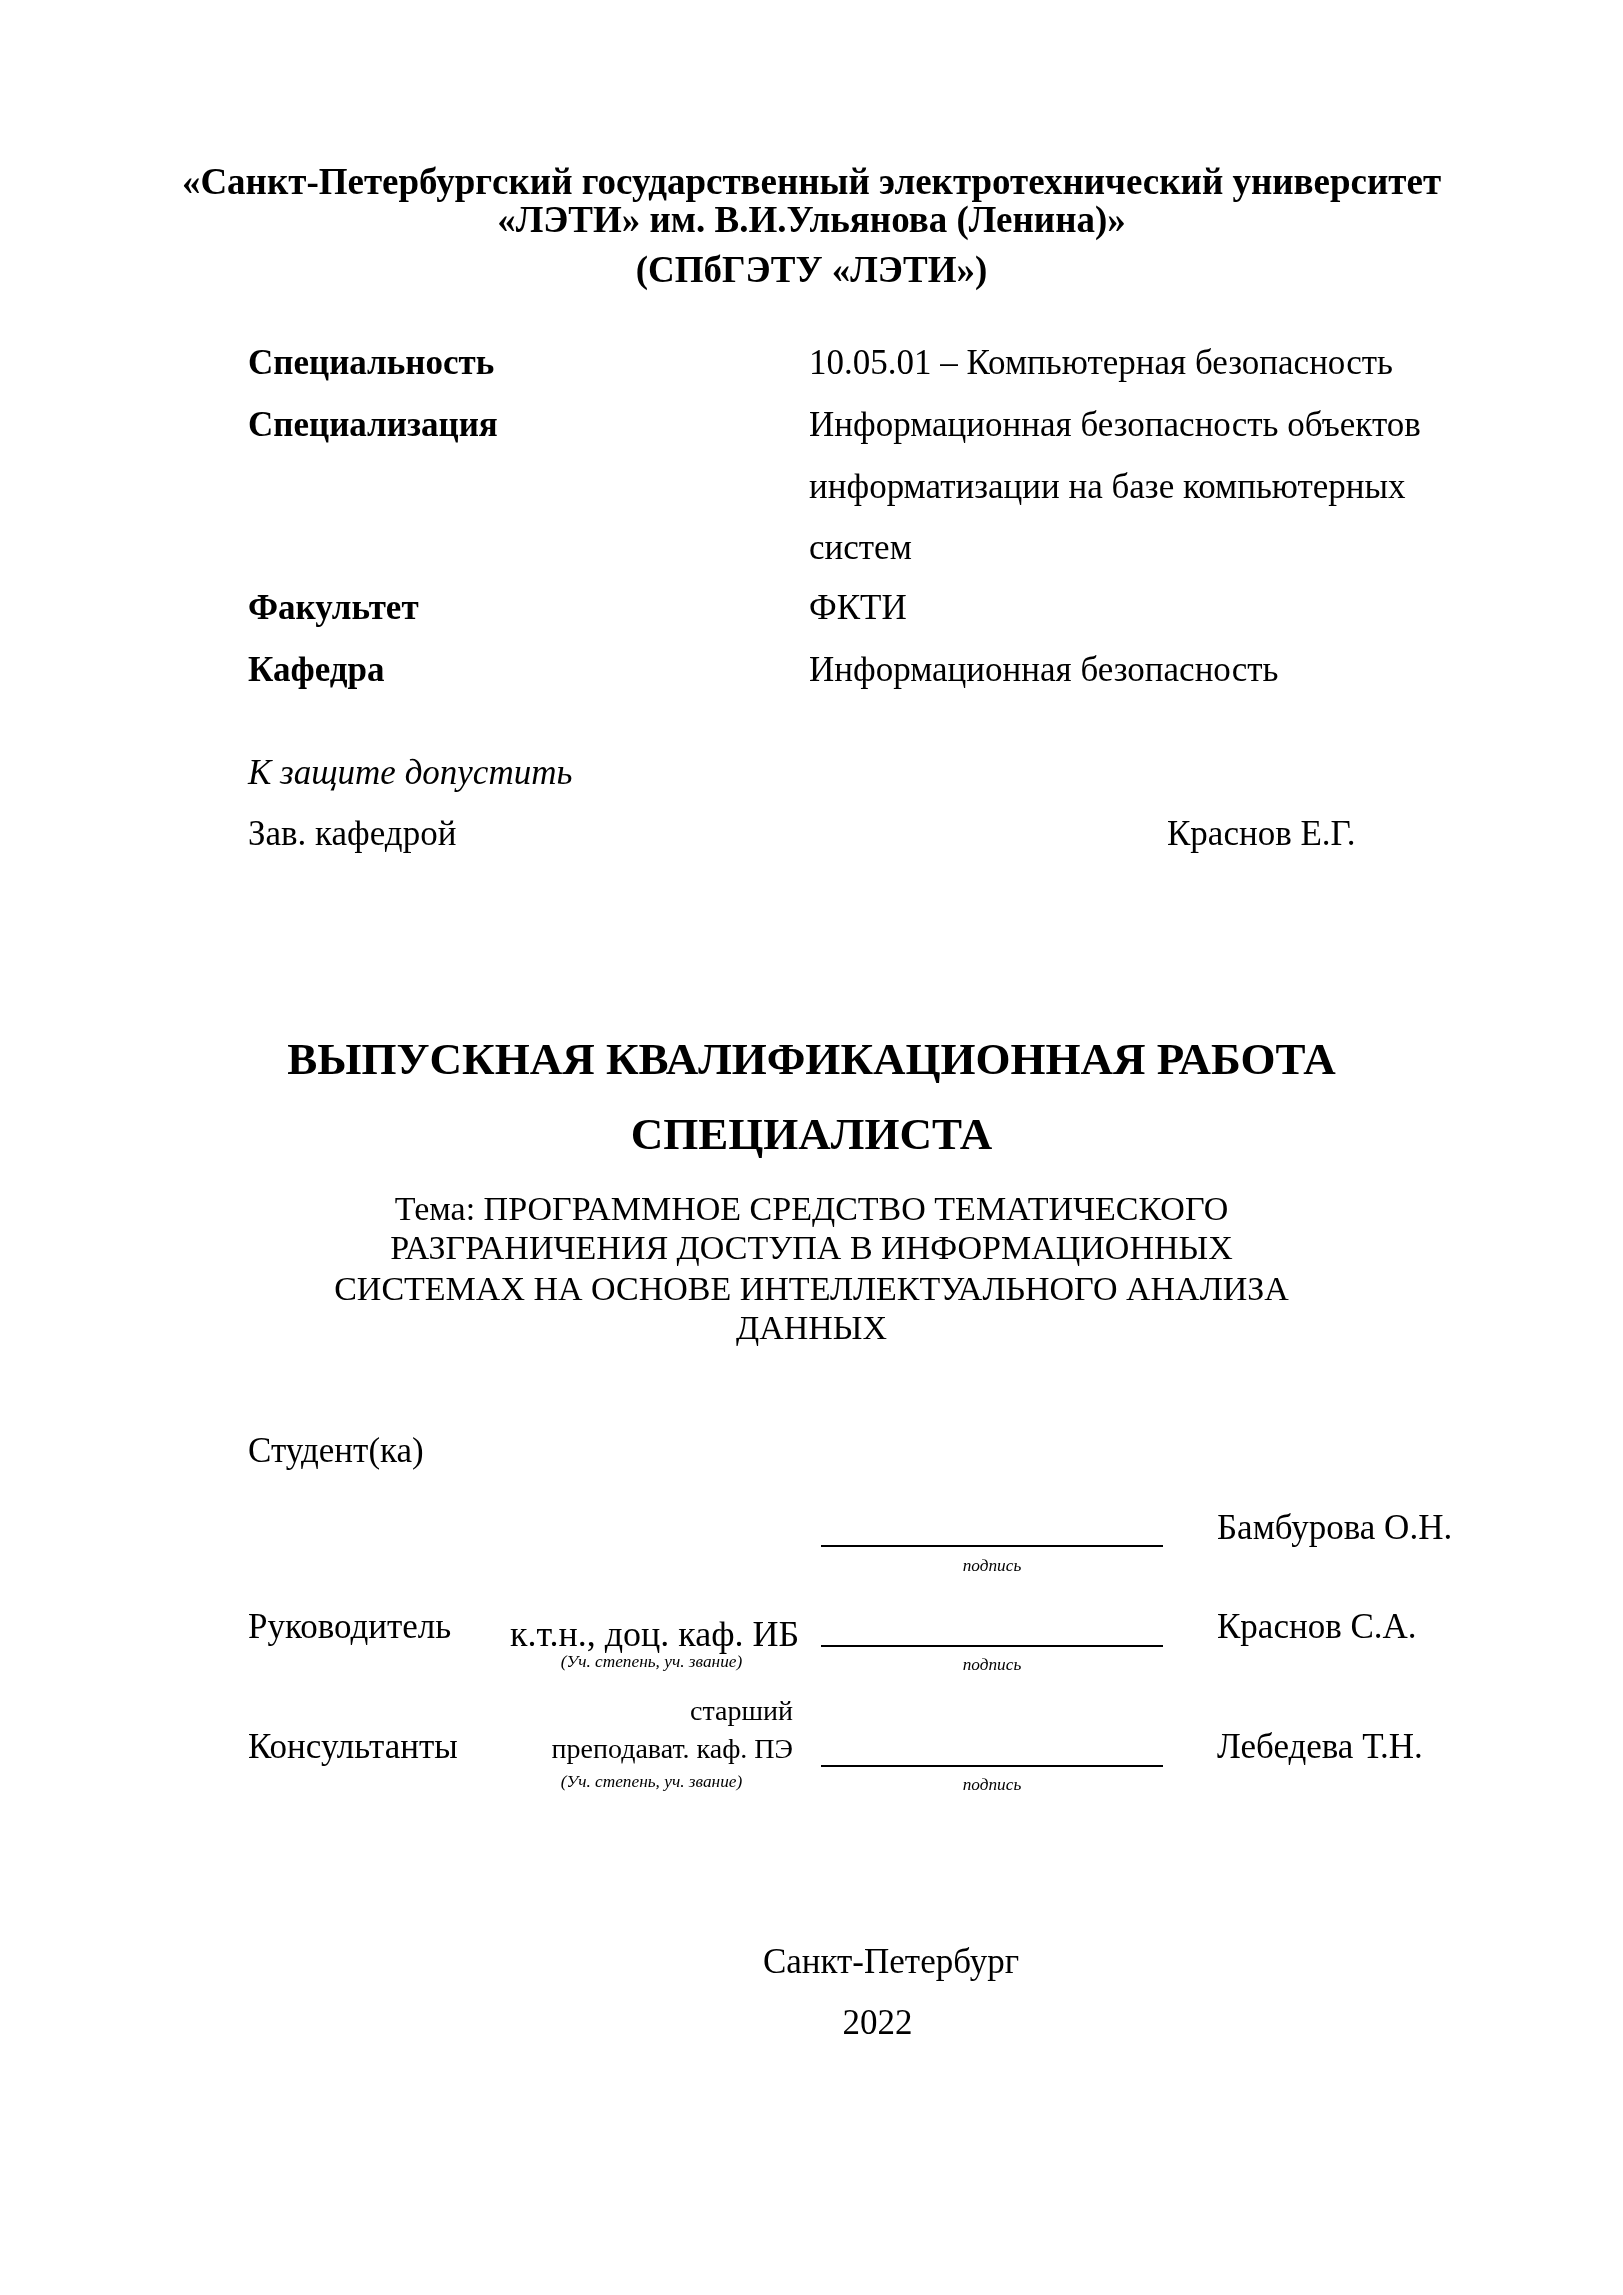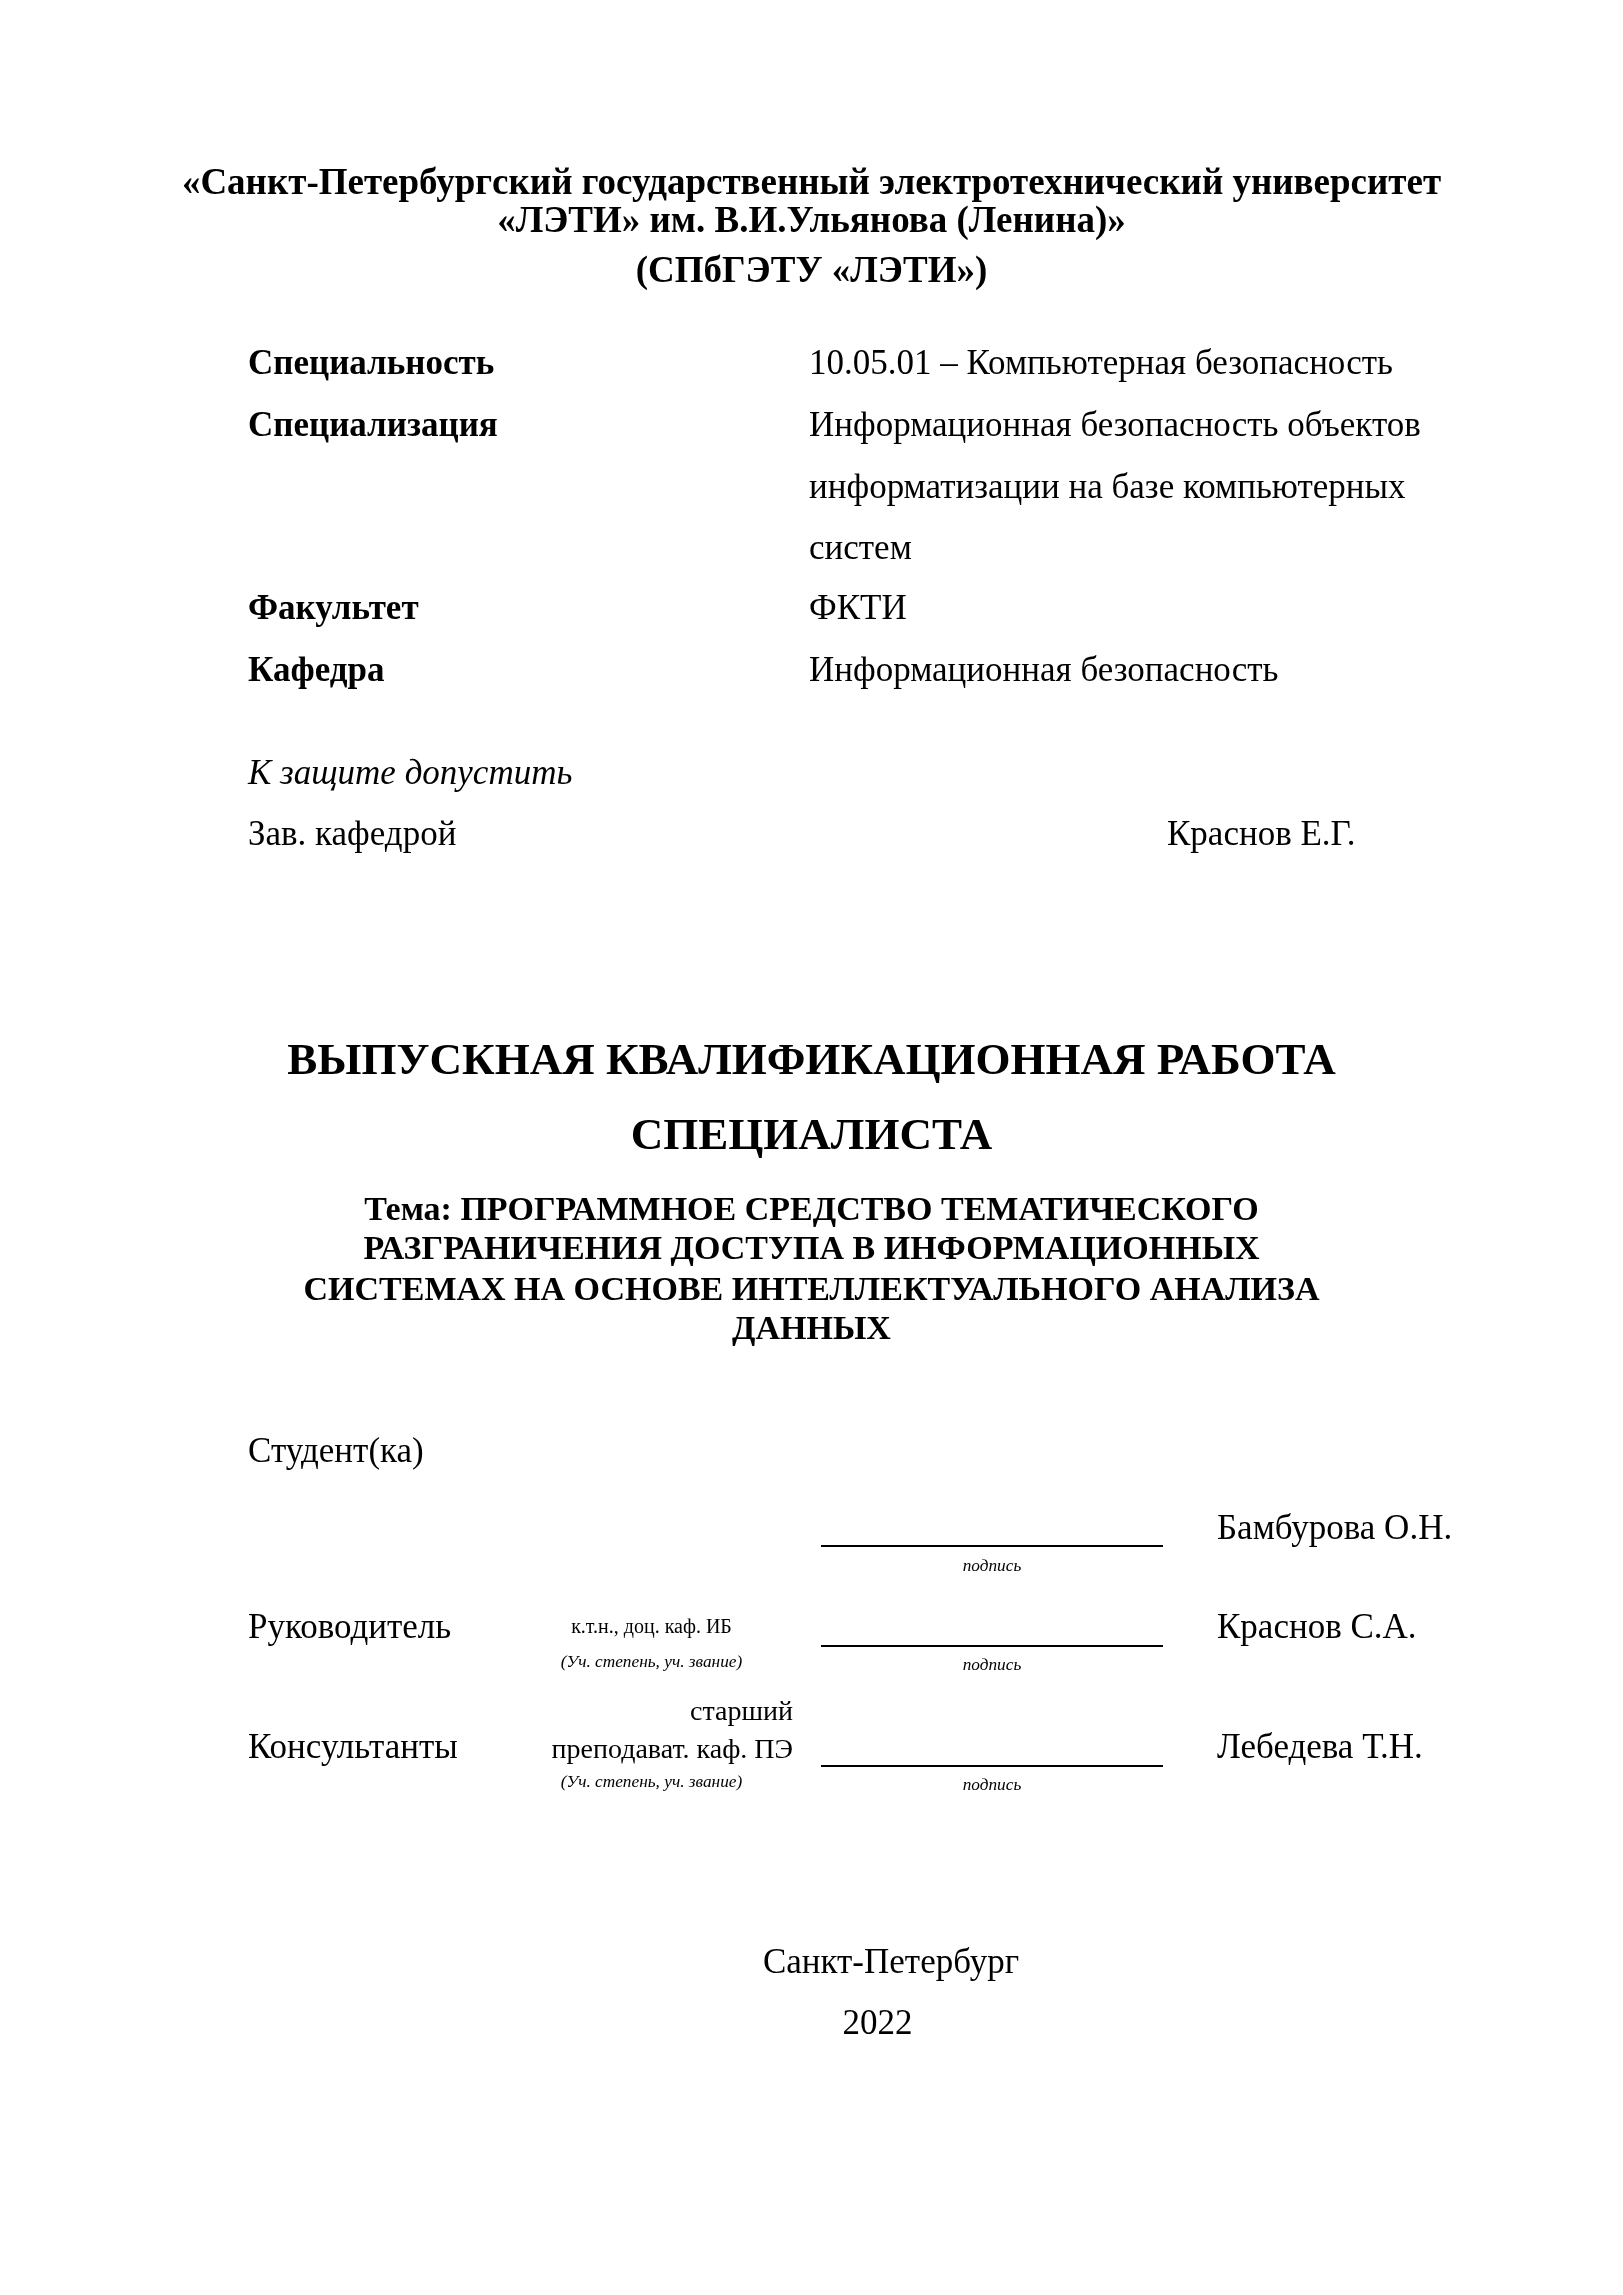--- a/index.html
+++ b/index.html
@@ -5,21 +5,21 @@
   html, body { margin:0; padding:0; background:#ffffff; }
   body { width:1623px; height:2295px; position:relative; overflow:hidden;
          font-family:"Liberation Serif","DejaVu Serif",serif; color:#000; }
   .abs { position:absolute; white-space:nowrap; line-height:1; }
   .center { left:0; width:1623px; text-align:center; }
   .hdr { font-weight:bold; font-size:37px; }
   .lbl { font-weight:bold; font-size:35px; left:248px; }
   .val { font-size:35px; left:809px; }
   .body { font-size:35px; }
   .title { font-weight:bold; font-size:45px;margin-top:38px; }
-  .topic { font-weight:bold; font-size:34px; }
+  .topic { font-weight:normal; font-size:34px; }
   .small-i { font-style:italic; font-size:17.3px; }
   .sigline { position:absolute; height:2.4px; background:#000; left:821px; width:342px; }
 </style>
 </head>
 <body>
 
 <div class="abs center hdr" style="top:163px">«Санкт-Петербургский государственный электротехнический университет</div>
 <div class="abs center hdr" style="top:201px">«ЛЭТИ» им. В.И.Ульянова (Ленина)»</div>
 <div class="abs center hdr" style="top:251px">(СПбГЭТУ «ЛЭТИ»)</div>
 
@@ -48,21 +48,21 @@
 <div class="abs center topic" style="top:1231px">РАЗГРАНИЧЕНИЯ ДОСТУПА В ИНФОРМАЦИОННЫХ</div>
 <div class="abs center topic" style="top:1272px">СИСТЕМАХ НА ОСНОВЕ ИНТЕЛЛЕКТУАЛЬНОГО АНАЛИЗА</div>
 <div class="abs center topic" style="top:1311px">ДАННЫХ</div>
 
 <div class="abs body" style="top:1433px; left:248px;">Студент(ка)</div>
 <div class="sigline" style="top:1545px"></div>
 <div class="abs small-i" style="top:1557px; left:821px; width:342px; text-align:center;">подпись</div>
 <div class="abs body" style="top:1510px; left:1217px;">Бамбурова О.Н.</div>
 
 <div class="abs body" style="top:1609px; left:248px;">Руководитель</div>
-<div class="abs" style="top:1616px; left:510px; width:283px; text-align:center; font-size:20px;">к.т.н., доц. каф. ИБ</div>
+<div class="abs" style="top:1616px; left:510px; width:283px; text-align:center; font-size:36px;">к.т.н., доц. каф. ИБ</div>
 <div class="abs small-i" style="top:1653px; left:510px; width:283px; text-align:center;">(Уч. степень, уч. звание)</div>
 <div class="sigline" style="top:1645px"></div>
 <div class="abs small-i" style="top:1656px; left:821px; width:342px; text-align:center;">подпись</div>
 <div class="abs body" style="top:1609px; left:1217px;">Краснов С.А.</div>
 
 <div class="abs body" style="top:1729px; left:248px;">Консультанты</div>
 <div class="abs" style="top:1697px; left:510px; width:283px; text-align:right; font-size:28px;">старший</div>
 <div class="abs" style="top:1735px; left:510px; width:283px; text-align:right; font-size:28px;">преподават. каф. ПЭ</div>
 <div class="abs small-i" style="top:1773px; left:510px; width:283px; text-align:center;">(Уч. степень, уч. звание)</div>
 <div class="sigline" style="top:1765px"></div>

